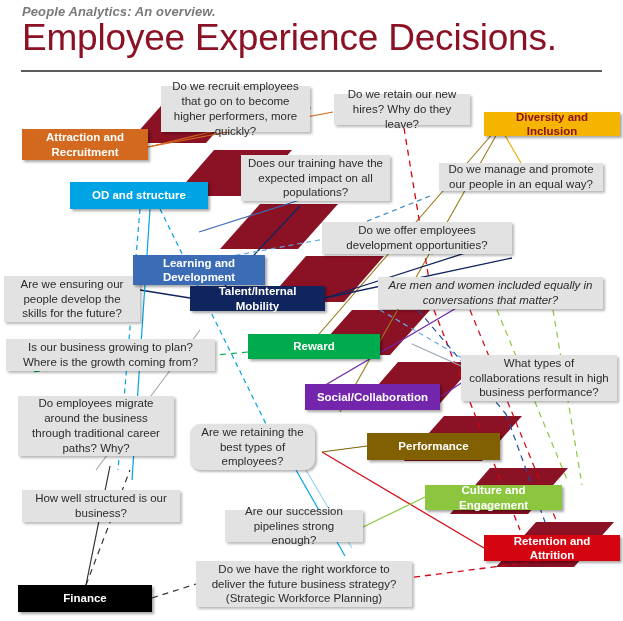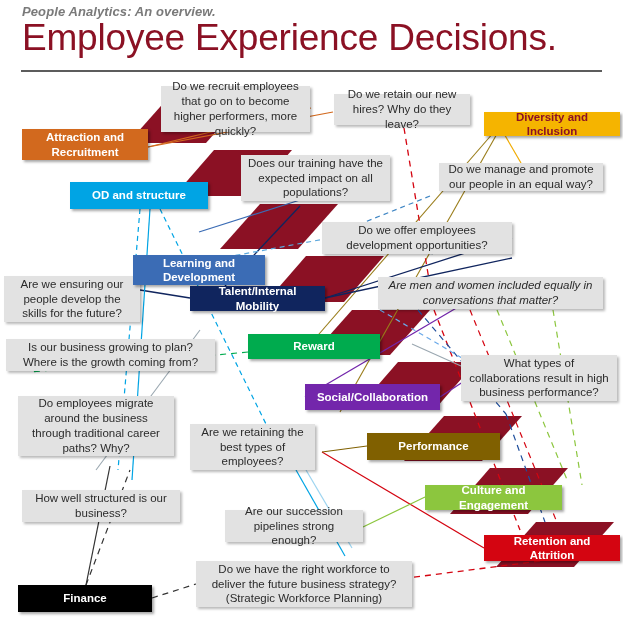--- a/index.html
+++ b/index.html
@@ -135,21 +135,21 @@
       </div>
       <div class="callout" style="left: 6px; top: 339px; width: 209px; height: 32px;">
         <span>Is our business growing to plan? Where is the growth coming from?</span>
       </div>
       <div class="callout" style="left: 461px; top: 355px; width: 156px; height: 46px;">
         <span>What types of collaborations result in high business performance?</span>
       </div>
       <div class="callout" style="left: 18px; top: 396px; width: 156px; height: 60px;">
         <span>Do employees migrate around the business through traditional career paths? Why?</span>
       </div>
-      <div class="callout" style="left: 190px; top: 424px; width: 125px; height: 46px;">
+      <div class="callout" style="left: 190px; top: 424px; width: 125px; height: 46px; border-radius: 11px;">
         <span>Are we retaining the best types of employees?</span>
       </div>
       <div class="callout" style="left: 22px; top: 490px; width: 158px; height: 32px;">
         <span>How well structured is our business?</span>
       </div>
       <div class="callout" style="left: 225px; top: 510px; width: 138px; height: 32px;">
         <span>Are our succession pipelines strong enough?</span>
       </div>
       <div class="callout" style="left: 196px; top: 561px; width: 216px; height: 46px;">
         <span>Do we have the right workforce to deliver the future business strategy? (Strategic Workforce Planning)</span>

